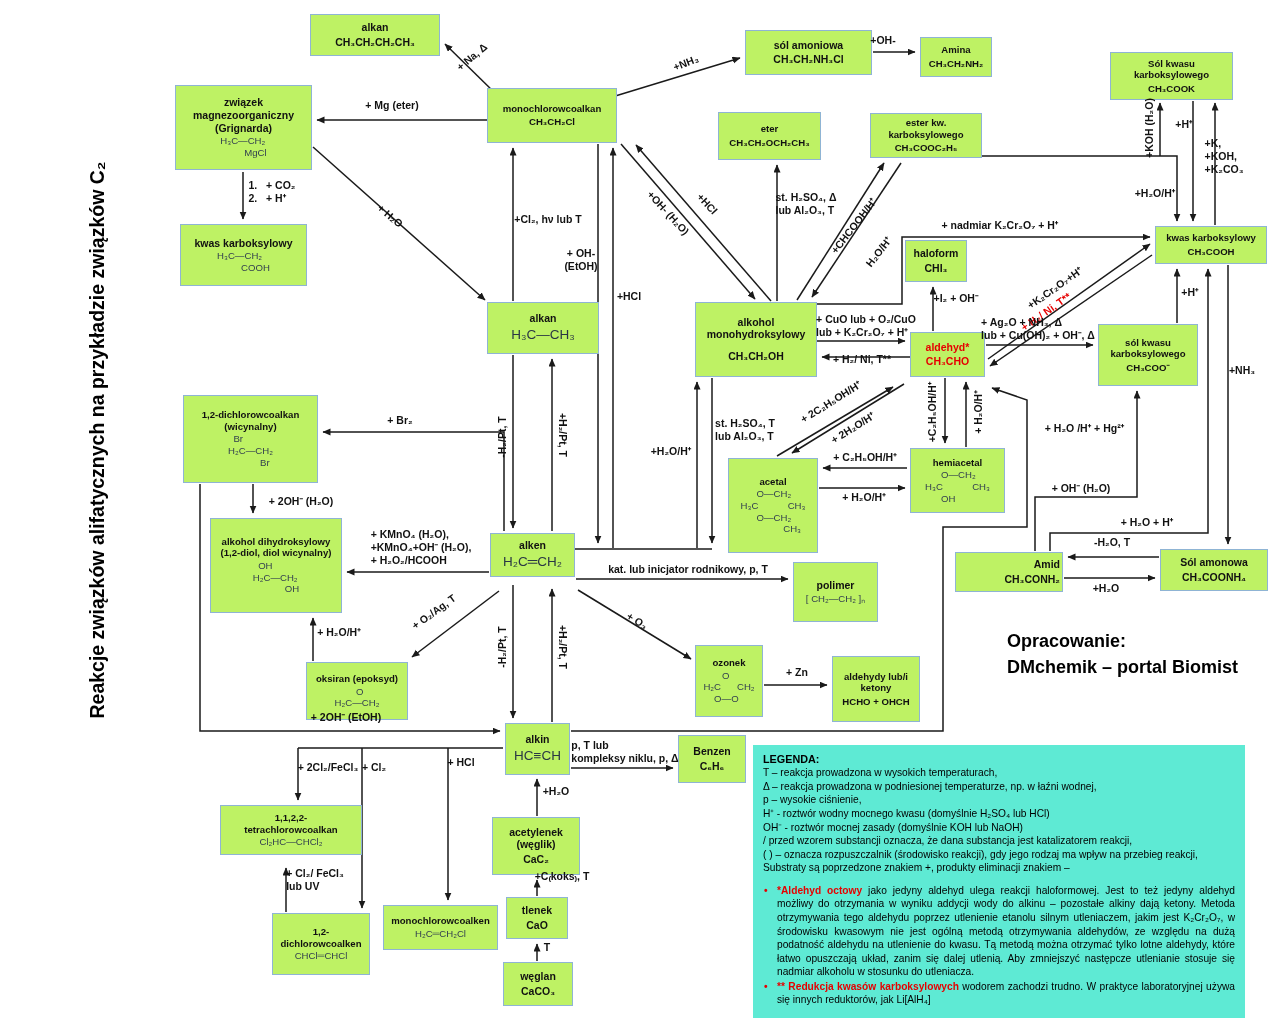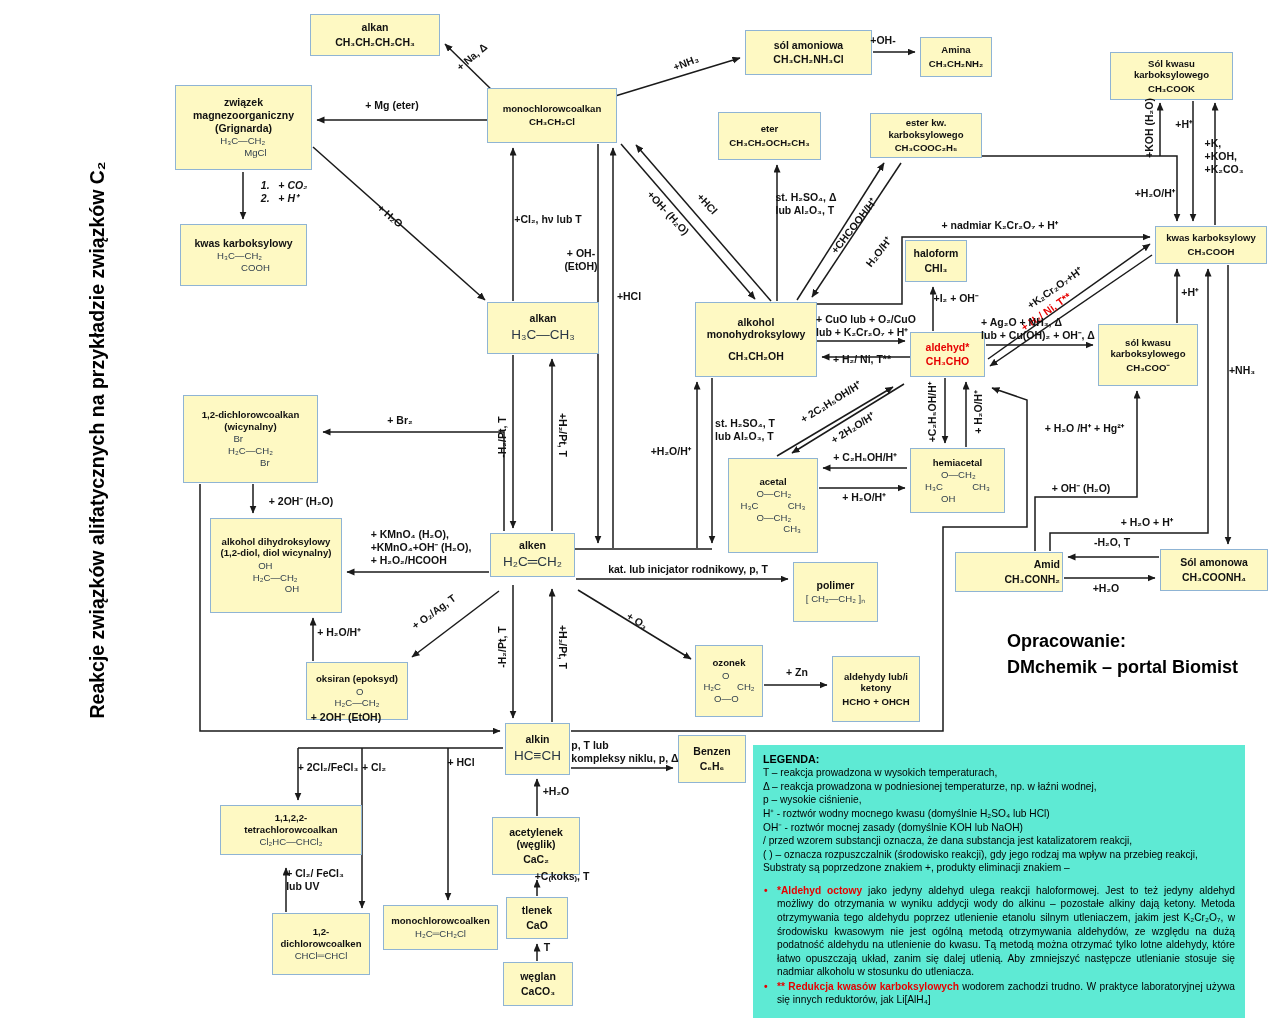--- a/index.html
+++ b/index.html
@@ -1,19 +1,19 @@
 <!DOCTYPE html>
 <html><head>
 <meta charset="utf-8">
 <style>
   html,body{margin:0;padding:0;background:#fff;}
   #stage{position:relative;width:1280px;height:1024px;background:#fff;overflow:hidden;
          font-family:"Liberation Sans",sans-serif;color:#111;}
   #arrows-svg{position:absolute;left:0;top:0;width:1280px;height:1024px;}
-  .box{position:absolute;background:#fef9c3;border:1px solid #8fb4d4;box-sizing:border-box;
+  .box{position:absolute;background:#bef264;border:1px solid #8fb4d4;box-sizing:border-box;
        display:flex;flex-direction:column;align-items:center;justify-content:center;
        text-align:center;padding:2px;}
   .bt{font-weight:700;font-size:10.5px;line-height:1.2;white-space:pre-line;}
   .bs{font-weight:700;font-size:10.5px;line-height:1.25;margin-top:2px;white-space:pre-line;}
   .box.small .bt,.box.small .bs{font-size:9.6px;}
   .box.gap .bs{margin-top:9px;}
   .box.redbox .bt,.box.redbox .bs{color:#e60000;}
   .bst{font-weight:400;font-size:9.6px;line-height:1.22;color:#33414f;text-align:left;white-space:pre;margin-top:1px;}
   .box.big .bst{font-size:13.5px;color:#2a3744;margin-top:2px;}
   .lbl{position:absolute;font-weight:700;font-size:10.5px;line-height:1.25;white-space:pre;
@@ -269,21 +269,21 @@
         <div class="bs">CaO</div>
       </div>
       <div class="box" style="left: 503px; top: 962px; width: 70px; height: 44px;">
         <div class="bt">węglan</div>
         <div class="bs">CaCO₃</div>
       </div>
     </div>
   <div id="labels-layer">
       <div class="lbl" style="left: 472px; top: 57px; transform: translate(-50%, -50%) rotate(-40deg);">+ Na, Δ</div>
       <div class="lbl" style="left: 392px; top: 106px;">+ Mg (eter)</div>
-      <div class="lbl left" style="left: 284px; top: 192px; font-style: italic;">1.   + CO₂
+      <div class="lbl left" style="left: 272px; top: 192px;">1.   + CO₂
 2.   + H⁺</div>
       <div class="lbl" style="left: 390px; top: 216px; transform: translate(-50%, -50%) rotate(40deg);">+ H₂O</div>
       <div class="lbl" style="left: 548px; top: 220px;">+Cl₂, hν lub T</div>
       <div class="lbl" style="left: 581px; top: 260px;">+ OH-
 (EtOH)</div>
       <div class="lbl" style="left: 629px; top: 297px;">+HCl</div>
       <div class="lbl" style="left: 668px; top: 213px; transform: translate(-50%, -50%) rotate(47deg);">+OH- (H₂O)</div>
       <div class="lbl" style="left: 707px; top: 204px; transform: translate(-50%, -50%) rotate(47deg);">+HCl</div>
       <div class="lbl" style="left: 686px; top: 63px; transform: translate(-50%, -50%) rotate(-21deg);">+NH₃</div>
       <div class="lbl" style="left: 883px; top: 41px;">+OH-</div>

